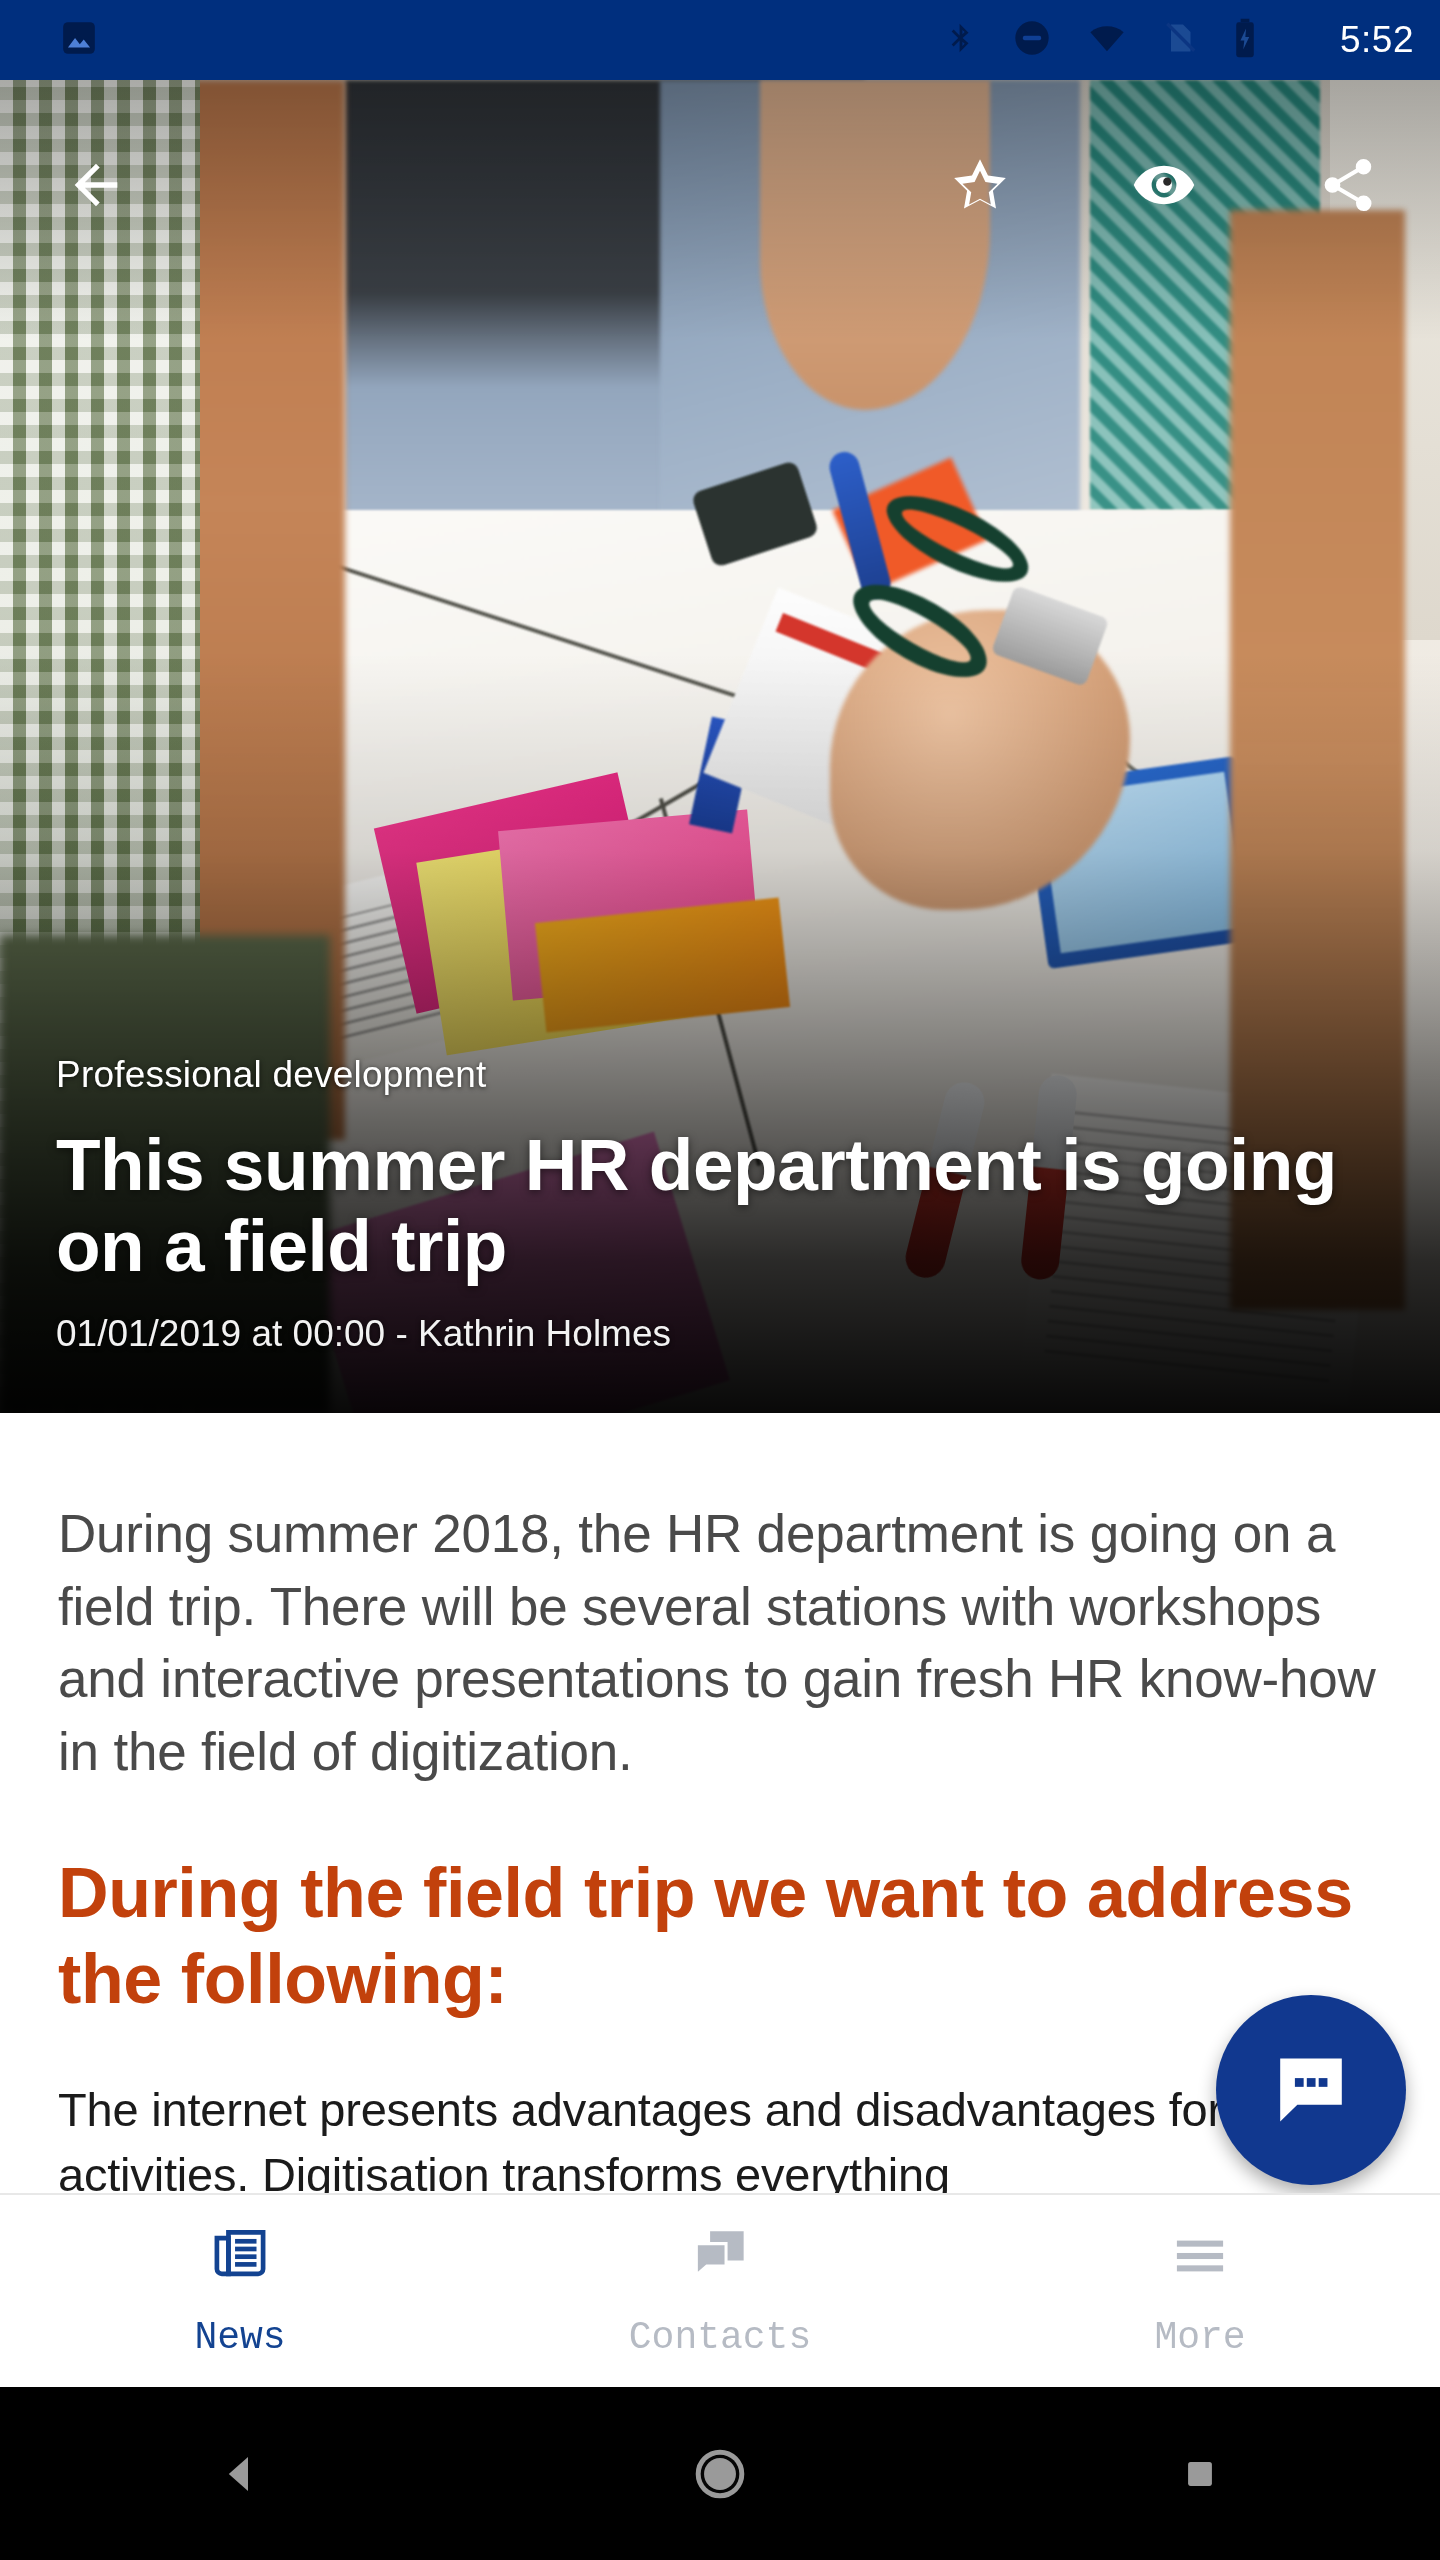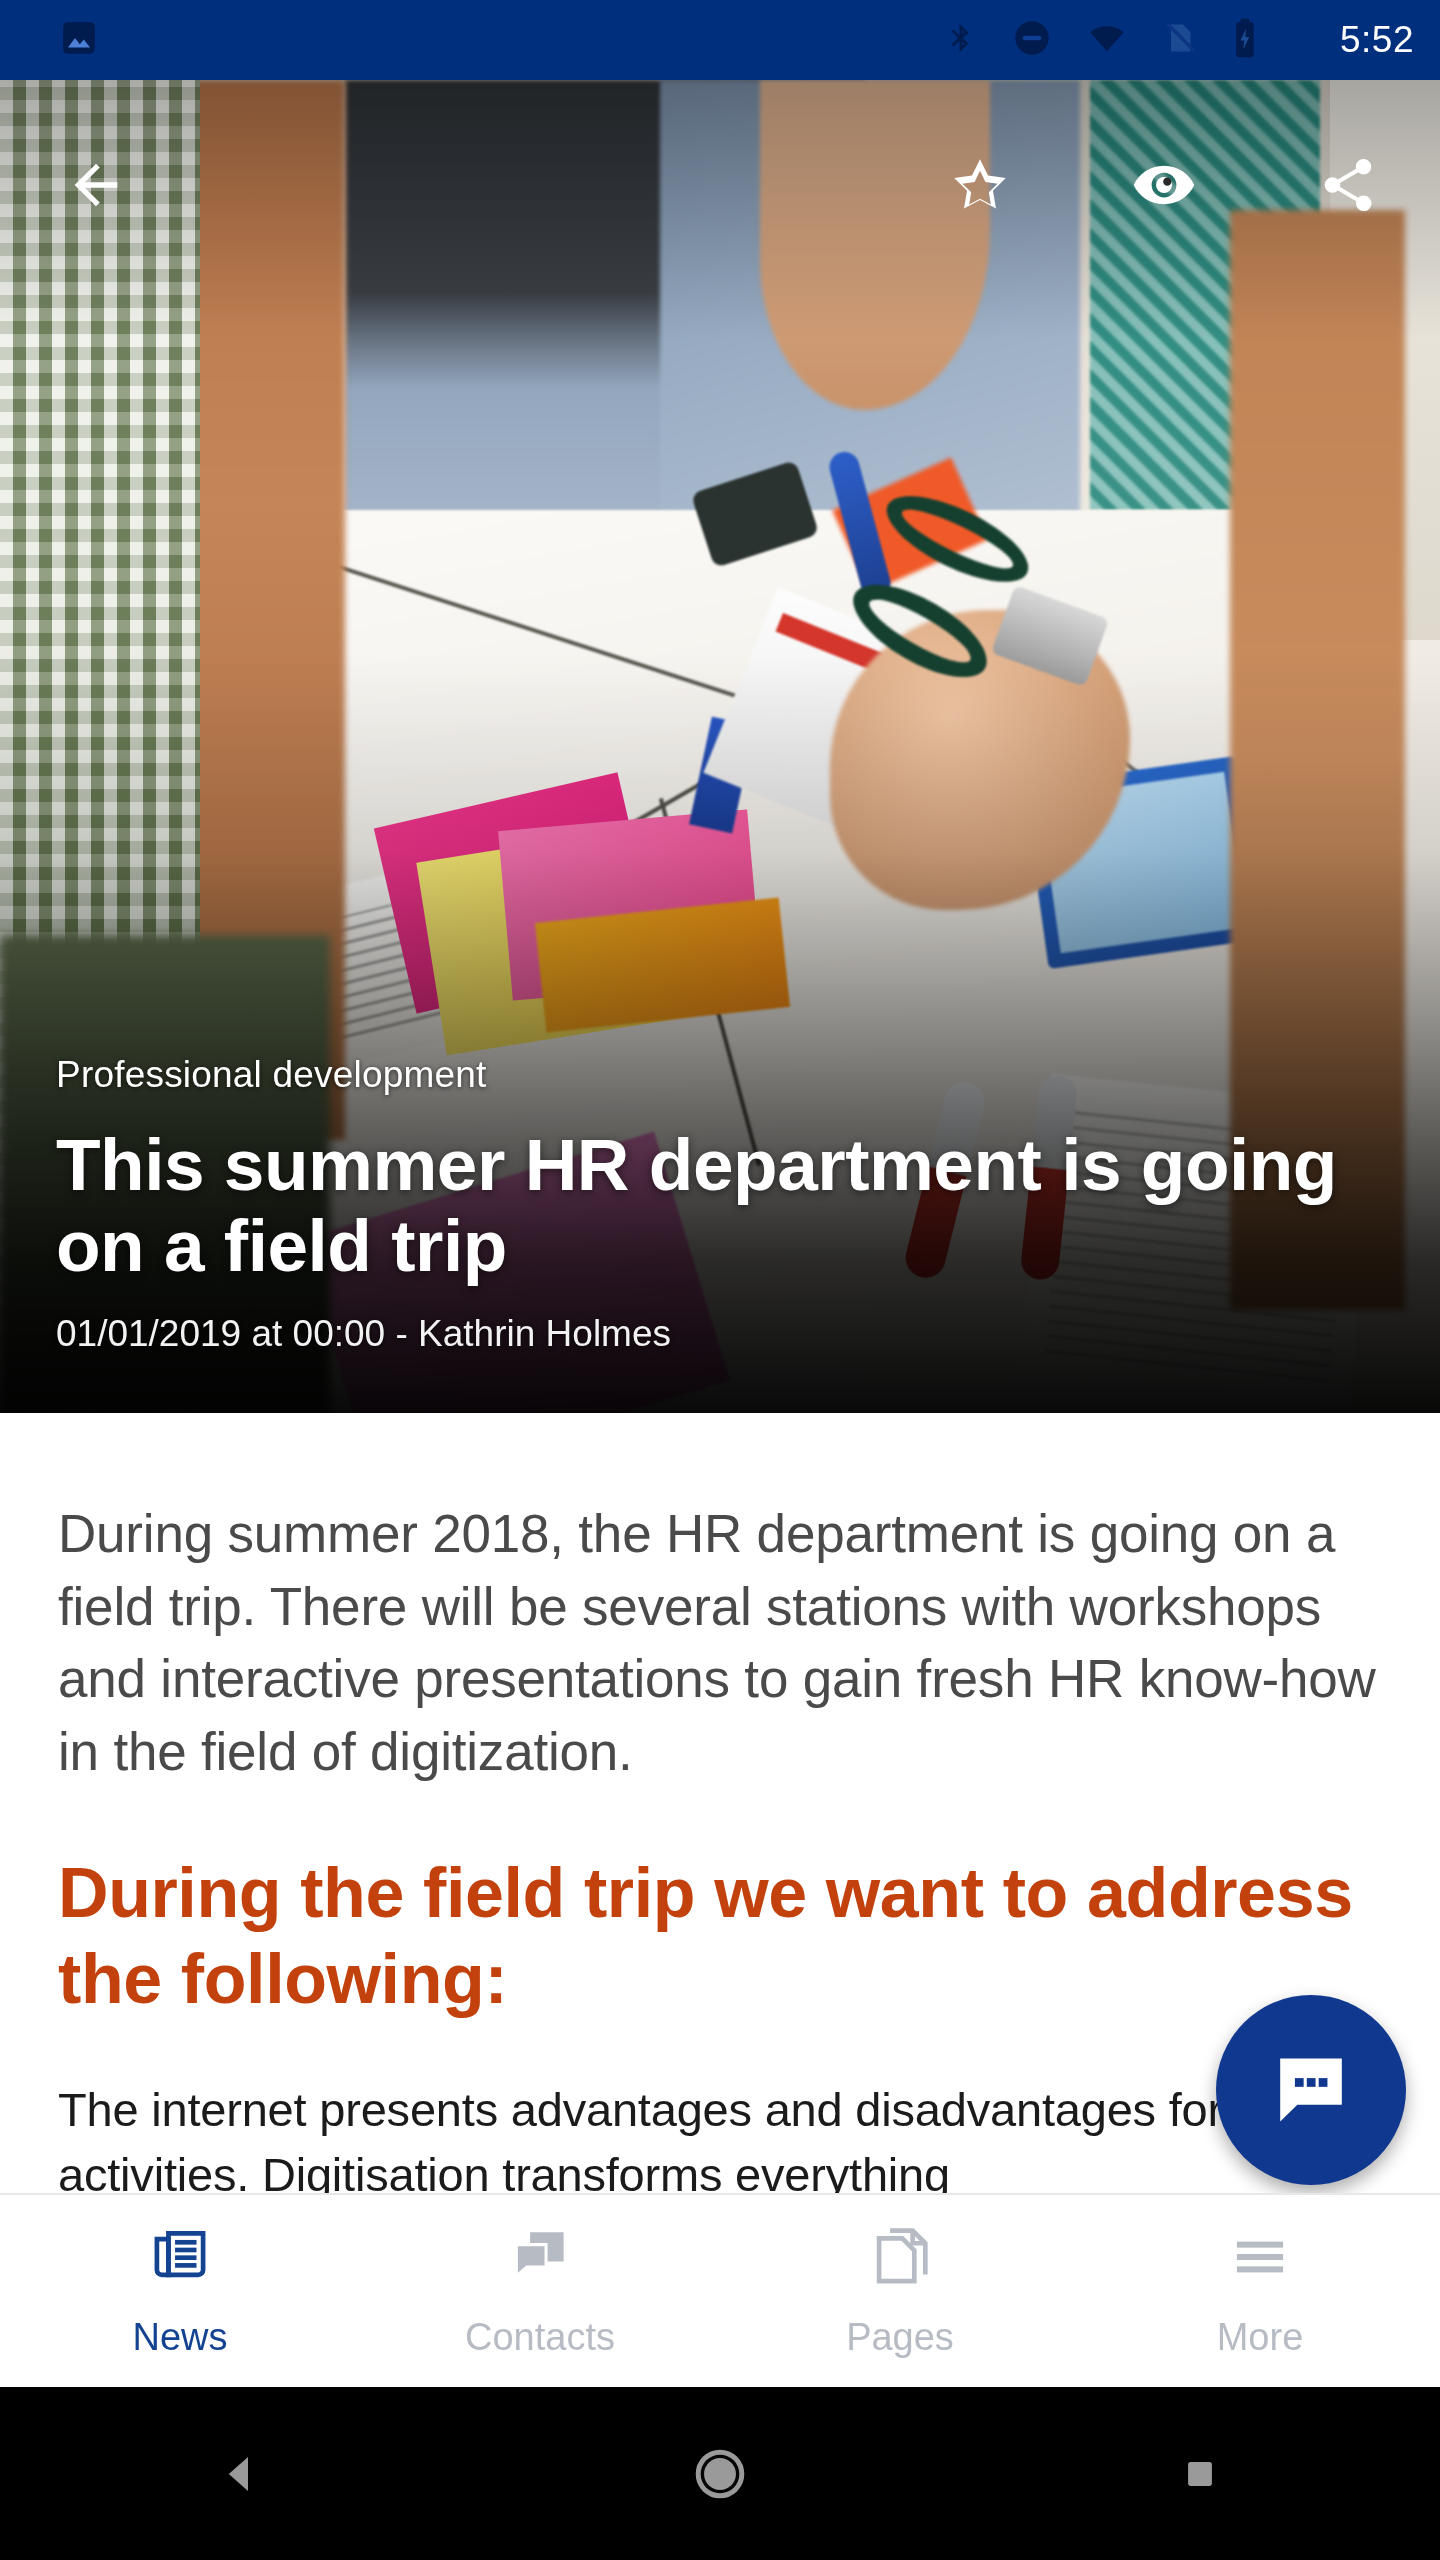--- a/index.html
+++ b/index.html
@@ -184,21 +184,21 @@
     position:absolute; left:1216px; top:1995px; width:190px; height:190px;
     border-radius:50%; background:#11388f;
     box-shadow:0 8px 18px rgba(0,0,0,.32);
     display:flex; align-items:center; justify-content:center; cursor:pointer; z-index:5;
   }
 
   
   .bottomnav {
     position:absolute; left:0; top:2193px; width:1440px; height:194px;
     background:#ffffff; border-top:2px solid #e8e8e8;
-    display:flex; align-items:center; z-index:6;
+    display:flex; align-items:center; z-index:6;font-family:Liberation Mono, monospace;
   }
   .nav-item {
     flex:1; height:100%; display:flex; flex-direction:column;
     align-items:center; justify-content:center; gap:22px; cursor:pointer;
   }
   .nav-label { font-size:38px; letter-spacing:0; }
   .nav-item.active .nav-label { color:#134391; }
   .nav-item.inactive .nav-label { color:#b6bbc4; }
 
   
@@ -364,30 +364,20 @@
       <span>
         <svg width="66" height="66" viewBox="0 0 24 24">
           <path d="M8.4 3h12.2v10.6H8.4z" fill="#b6bbc4"></path>
           <path d="M3.4 7.5h10.8v8.1h-7l-3.8 3.4V7.5z" fill="#b6bbc4" stroke="#ffffff" stroke-width="1.1"></path>
         </svg>
       </span>
       <span class="nav-label">Contacts</span>
     </div>
 
 
-    <div class="nav-item inactive">
-      <span>
-        <svg width="62" height="66" viewBox="0 0 22 24">
-          <path d="M3.4 5.2h8.4l4.4 4.4v11.2H3.4z" fill="none" stroke="#b6bbc4" stroke-width="1.7"></path>
-          <path d="M7.4 2.4h8.2l4.6 4.6v11.4" fill="none" stroke="#b6bbc4" stroke-width="1.7"></path>
-          <path d="M15.6 2.4v4.6h4.6" fill="none" stroke="#b6bbc4" stroke-width="1.7"></path>
-        </svg>
-      </span>
-      <span class="nav-label">Pages</span>
-    </div>
 
     <div class="nav-item inactive">
       <span>
         <svg width="66" height="66" viewBox="0 0 24 24">
           <rect x="3.6" y="6.4" width="16.8" height="2.2" fill="#b6bbc4"></rect>
           <rect x="3.6" y="10.9" width="16.8" height="2.2" fill="#b6bbc4"></rect>
           <rect x="3.6" y="15.4" width="16.8" height="2.2" fill="#b6bbc4"></rect>
         </svg>
       </span>
       <span class="nav-label">More</span>

